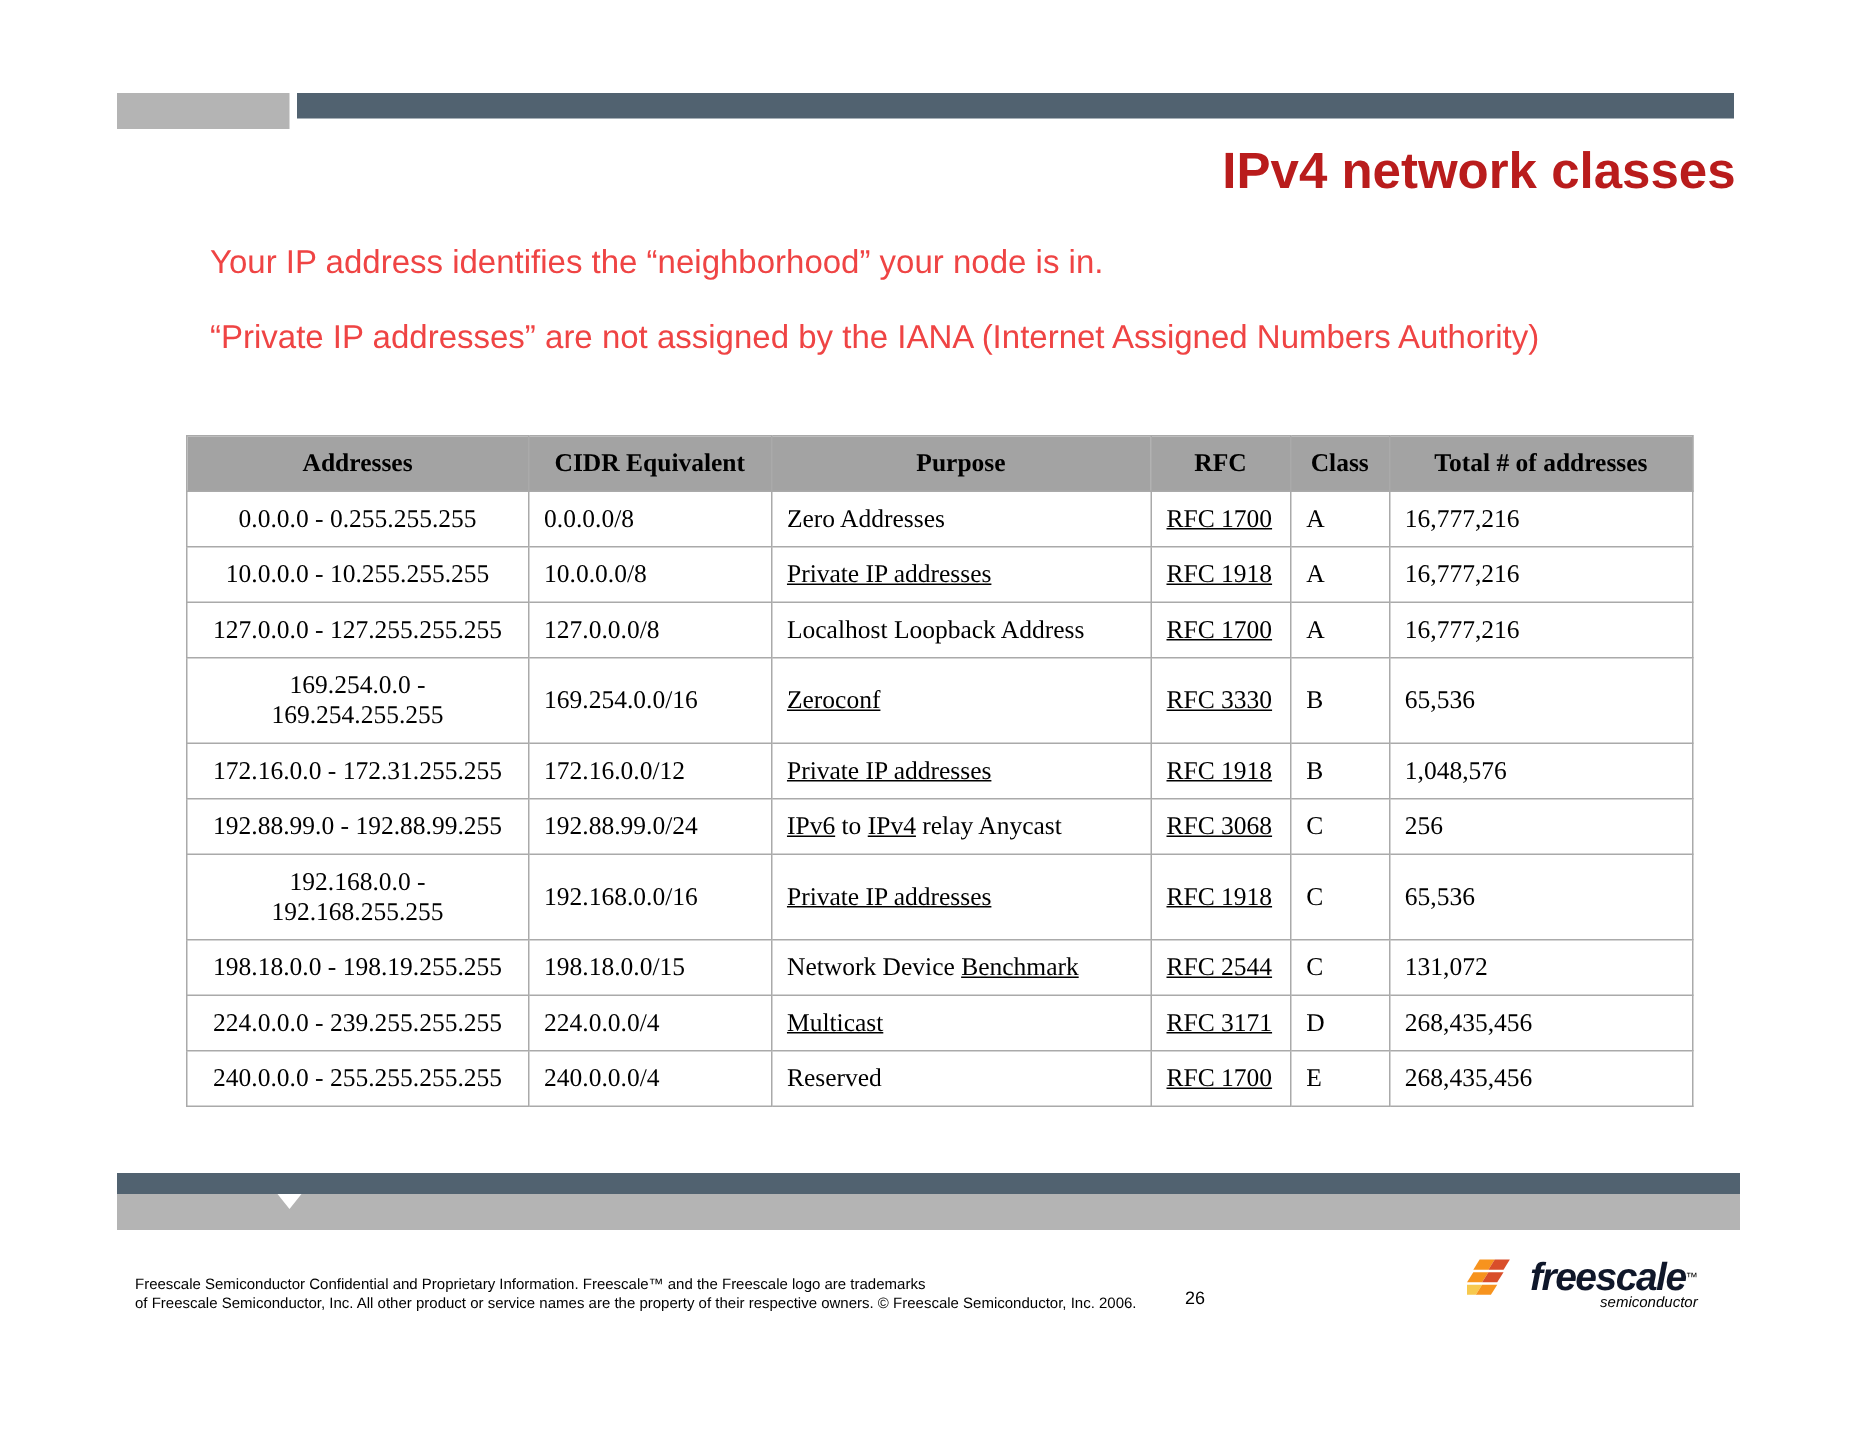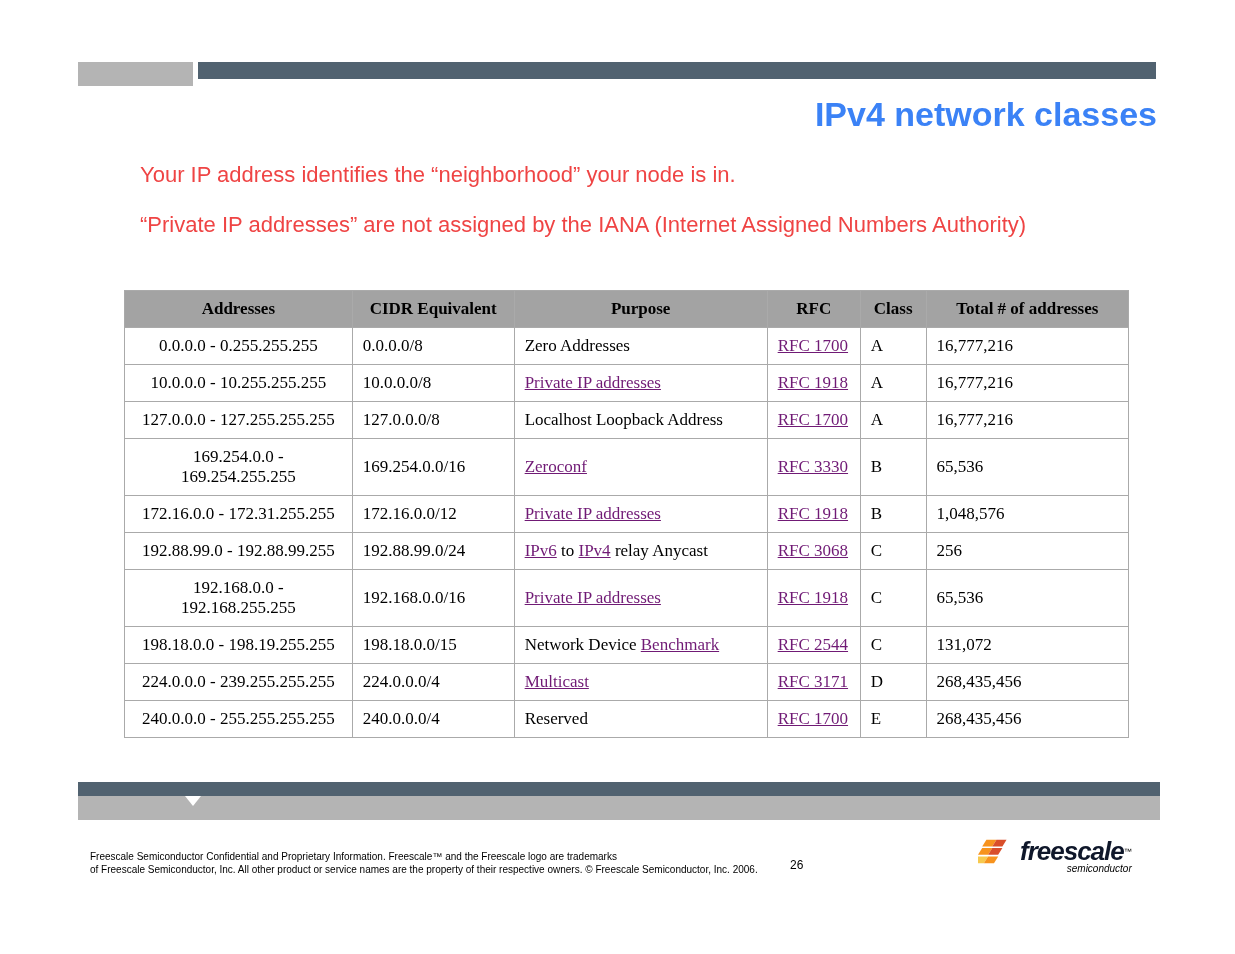--- a/index.html
+++ b/index.html
@@ -1,29 +1,29 @@
 <!DOCTYPE html>
 <html><head>
 <meta charset="utf-8">
 <style>
   * { margin: 0; padding: 0; box-sizing: border-box; }
   body { font-family: Arial, Helvetica, sans-serif; width: 1235px; height: 954px; background: #fff; position: relative; }
   .page { position: relative; width: 100%; height: 100%; }
   .top-bars { position: absolute; top: 62px; left: 0; width: 100%; }
   .gray-bar { position: absolute; left: 78px; top: 0; width: 115px; height: 24px; background: #b4b4b4; }
   .dark-bar { position: absolute; left: 198px; top: 0; width: 958px; height: 17px; background: #516270; }
-  .slide-title { position: absolute; top: 95px; right: 78px; font-size: 34px; font-weight: bold; color: #3b82f6; }
+  .slide-title { position: absolute; top: 95px; right: 78px; font-size: 34px; font-weight: bold; color: #b91c1c; }
   .content { position: absolute; top: 160px; left: 140px; width: 960px; }
   .para { font-size: 22px; color: #ef4444; margin-bottom: 20px; line-height: 1.35; }
   .table-wrap { position: absolute; top: 290px; left: 124px; width: 1005px; }
   table { border-collapse: collapse; width: 100%; font-family: 'Times New Roman', Times, serif; font-size: 17px; }
   th { background: #a3a3a3; border: 1px solid #aaa; padding: 8px 10px; font-weight: bold; text-align: center; }
   td { border: 1px solid #aaa; padding: 8px 10px; vertical-align: middle; }
   td.center { text-align: center; }
-  a.link { color: #701a75; text-decoration: underline; }
+  a.link { color: #000000; text-decoration: underline; }
   .col-addr { width: 225px; }
   .col-cidr { width: 160px; }
   .col-purpose { width: 250px; }
   .col-rfc { width: 92px; }
   .col-class { width: 65px; }
   .col-total { width: 200px; }
   .bottom-bars { position: absolute; top: 782px; left: 0; width: 100%; }
   .dark-bar2 { position: absolute; left: 78px; top: 0; width: 1082px; height: 14px; background: #516270; }
   .gray-bar2 { position: absolute; left: 78px; top: 14px; width: 1082px; height: 24px; background: #b4b4b4; }
   .notch { position: absolute; left: 185px; top: 14px; width: 0; height: 0; border-left: 8px solid transparent; border-right: 8px solid transparent; border-bottom: 10px solid #fff; transform: rotate(180deg); }

